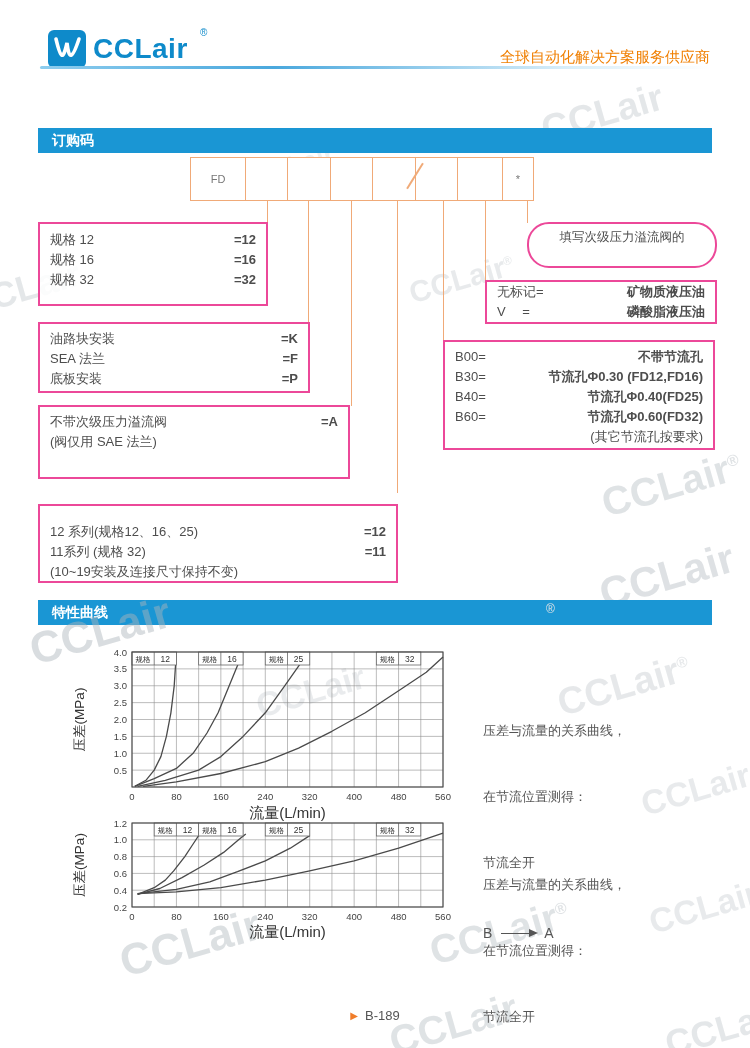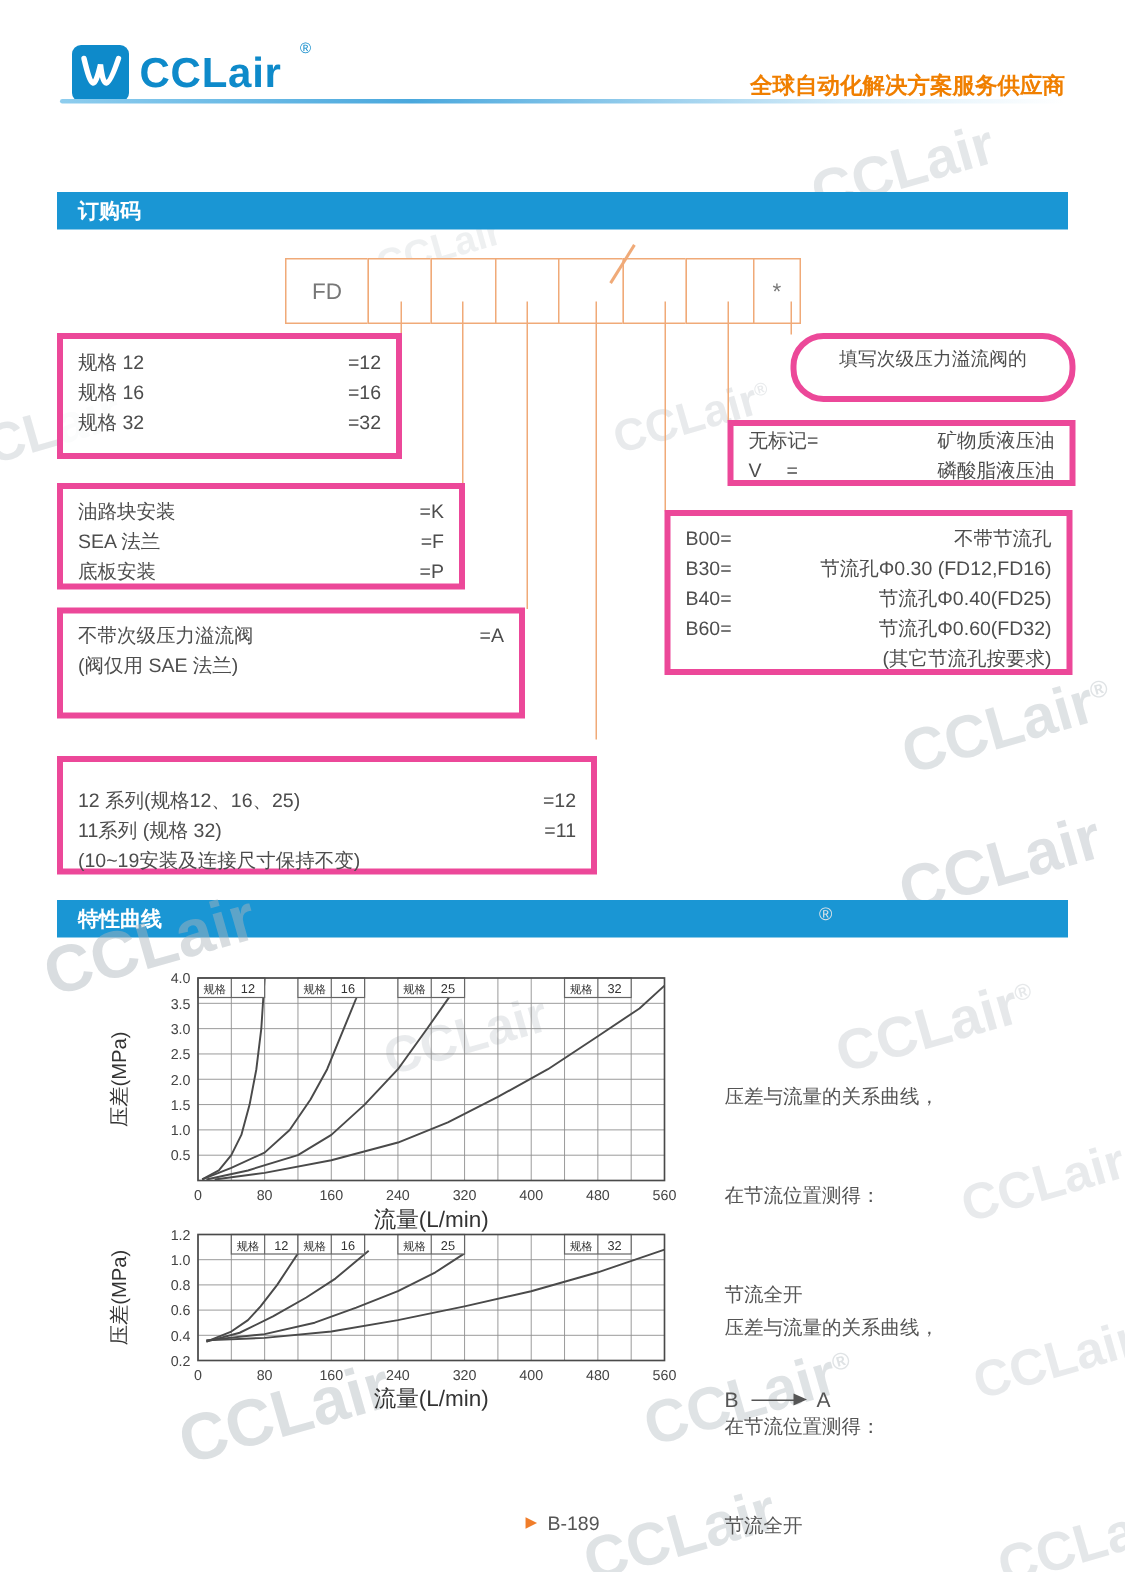--- a/index.html
+++ b/index.html
@@ -3,36 +3,36 @@
 <meta charset="utf-8">
 <style>
   html,body{margin:0;padding:0;background:#ffffff;}
   #page{position:relative;width:750px;height:1048px;background:#fff;overflow:hidden;
         font-family:"Liberation Sans","DejaVu Sans",sans-serif;color:#4d4d4d;}
   .abs{position:absolute;}
   
   .logo-sq{position:absolute;left:48px;top:30px;width:38px;height:38px;background:#0e8aca;border-radius:6px;}
   .logo-txt{position:absolute;left:93px;top:33px;font-size:28px;font-weight:bold;color:#0e8aca;letter-spacing:0.5px;}
   .logo-reg{position:absolute;left:200px;top:27px;font-size:10px;color:#0e8aca;}
-  .tagline{position:absolute;right:40px;top:48px;font-size:15px;font-weight:bold;color:#f07f00;}
+  .tagline{position:absolute;right:40px;top:48px;font-size:15px;font-weight:normal;color:#f07f00;}
   .hdr-line{position:absolute;left:40px;top:66px;width:670px;height:3px;
             background:linear-gradient(to right,#8ecdee 0%,#4aa8dd 35%,#d7edf9 78%,rgba(255,255,255,0));border-radius:2px;}
   
   .banner{position:absolute;left:38px;width:674px;height:25px;background:#1a96d4;color:#fff;
           font-size:14px;font-weight:bold;line-height:25px;padding-left:14px;box-sizing:border-box;}
   
   .cbox{position:absolute;top:157px;height:44px;border:1px solid #f0aa78;box-sizing:border-box;background:#fff;
-        display:flex;align-items:center;justify-content:center;font-size:15px;color:#777;margin-top:15px;}
+        display:flex;align-items:center;justify-content:center;font-size:11px;color:#777;}
   .vline{position:absolute;width:1px;background:#f0aa78;}
   .slash{position:absolute;left:414px;top:161px;width:2px;height:30px;background:#f0aa78;transform:rotate(32deg);}
   
-  .otable{position:absolute;border:4px solid #ec4899;box-sizing:border-box;background:rgba(255,255,255,0.85);font-size:13px;}
+  .otable{position:absolute;border:2px solid #ec4899;box-sizing:border-box;background:rgba(255,255,255,0.85);font-size:13px;}
   .trow{display:flex;justify-content:space-between;padding:0 10px;line-height:20px;}
   .tl{white-space:pre;}
-  .tv{white-space:pre;}
+  .tv{white-space:pre;font-weight:bold;}
   .note{padding:0 10px;line-height:20px;white-space:pre;}
   .ctr{text-align:center;border-radius:22px;}
   
   .sidetext{position:absolute;font-size:13px;color:#555;line-height:22px;white-space:pre;}
   .arrrow{display:flex;align-items:center;font-size:14px;color:#555;margin-top:4px;}
   .arr{display:inline-block;width:34px;height:0;border-top:1.5px solid #555;position:relative;margin:0 9px;}
   .arr::after{content:'';position:absolute;right:-3px;top:-5px;border-left:9px solid #555;
               border-top:4px solid transparent;border-bottom:4px solid transparent;}
   sub.px{font-size:9px;}
   

